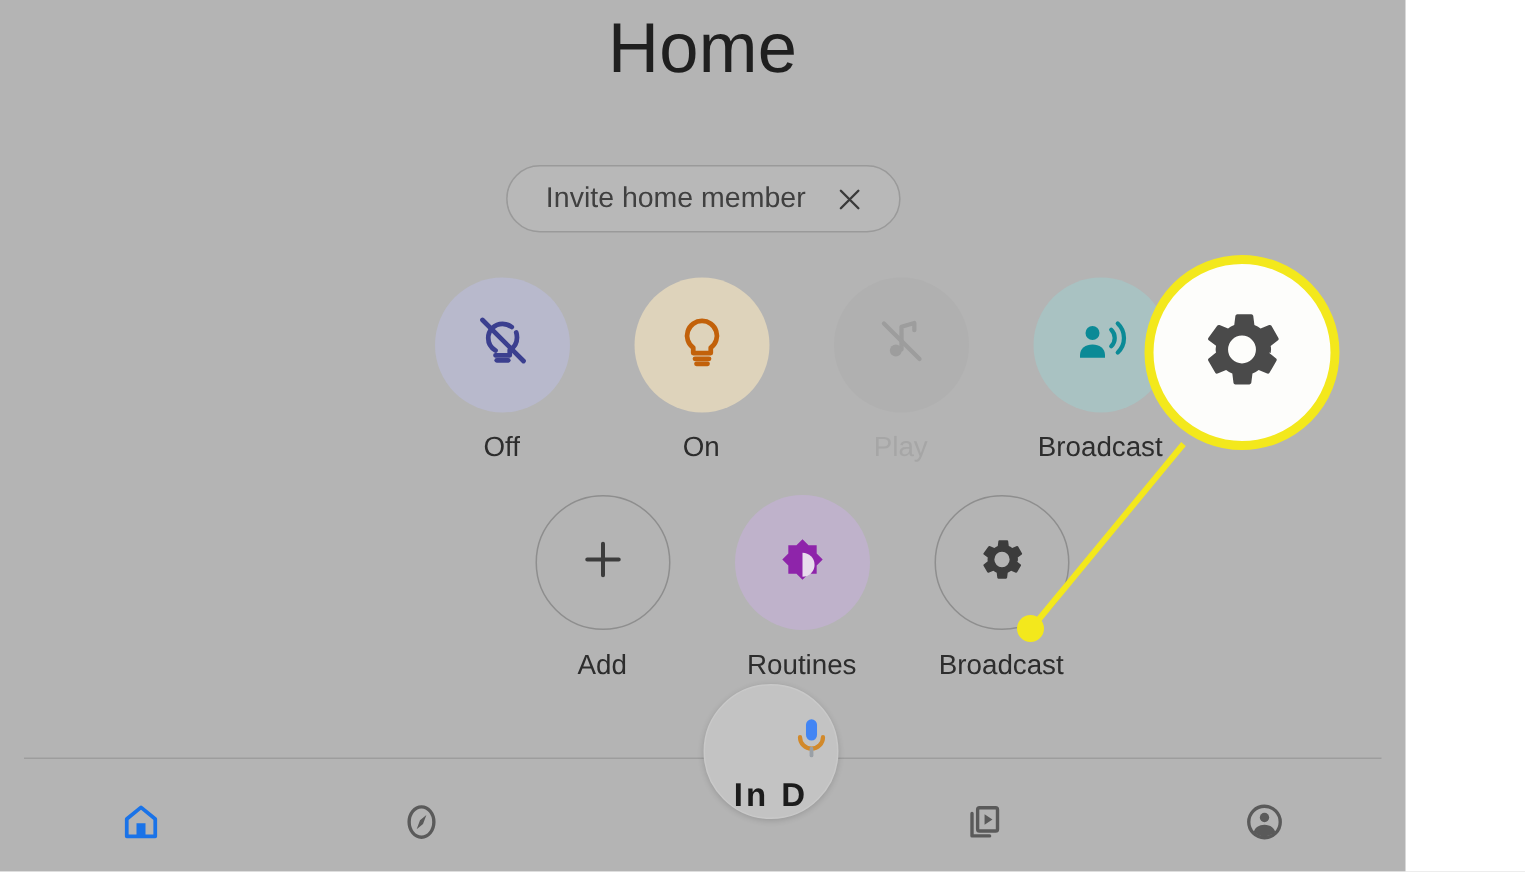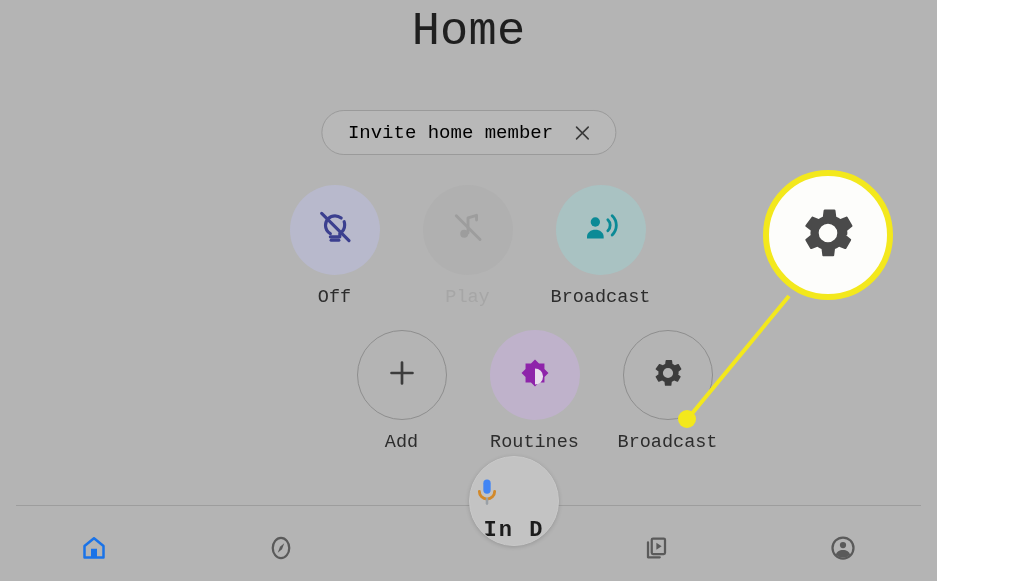--- a/index.html
+++ b/index.html
@@ -6,21 +6,21 @@
     margin: 0;
     padding: 0;
     background: #ffffff;
   }
   #app {
     position: relative;
     width: 937px;
     height: 581px;
     background: #b4b4b4;
     overflow: hidden;
-    font-family: Liberation Mono, monospace;
+    font-family: Liberation Sans, sans-serif;
     -webkit-font-smoothing: antialiased;
   }
 
   
   .page-title {
     position: absolute;
     top: 2px;
     left: 0;
     width: 100%;
     text-align: center;
@@ -42,21 +42,21 @@
     align-items: center;
     gap: 18px;
     padding: 0 22px 0 26px;
     border: 1px solid #9a9a9a;
     border-radius: 24px;
     background: rgba(255,255,255,0.06);
     box-sizing: border-box;
   }
   .invite-chip .label {
     font-size: 19px;
-    color: #000000;
+    color: #404040;
     white-space: nowrap;
   }
   .invite-chip .close {
     display: flex;
     align-items: center;
     justify-content: center;
     width: 22px;
     height: 22px;
     color: #3a3a3a;
   }
@@ -139,21 +139,21 @@
     top: 501px;
     transform: translate(-50%, -50%);
     width: 88px;
     height: 88px;
     border-radius: 50%;
     background: #c3c3c3;
     border: 1px solid #c9c9c9;
     box-shadow: 0 1px 4px rgba(0,0,0,0.16);
     display: flex;
     align-items: center;
-    justify-content: flex-start;
+    justify-content: flex-end;
     z-index: 6;
     overflow: hidden;
   }
   .fab .clipped-label {
     position: absolute;
     bottom: 2px;
     left: 0;
     width: 100%;
     text-align: center;
     font-size: 22px;
@@ -215,20 +215,34 @@
               <path d="M17.5 8.2c.2.6.3 1.3.3 2 0 2.1-1.2 4-2.9 5v2.1h-5.7"></path>
               <path d="M9.7 19.3h4.6"></path>
               <path d="M4 3.2 L20.4 19.6"></path>
             </g>
           </svg>
         </span>
       </div>
       <div class="caption">Off</div>
     </div>
 
+    <div class="action">
+      <div class="bubble on">
+        <span>
+          <svg width="40" height="40" viewBox="0 0 24 24">
+            <g fill="none" stroke="#c2610a" stroke-width="1.9" stroke-linecap="round" stroke-linejoin="round">
+              <path d="M12 3.6a5.9 5.9 0 0 1 3.5 10.7v2.1h-7v-2.1A5.9 5.9 0 0 1 12 3.6Z"></path>
+              <path d="M9.2 18.7h5.6"></path>
+              <path d="M9.8 20.7h4.4"></path>
+            </g>
+          </svg>
+        </span>
+      </div>
+      <div class="caption">On</div>
+    </div>
 
     <div class="action disabled">
       <div class="bubble play">
         <span>
           <svg width="38" height="38" viewBox="0 0 24 24">
             <g fill="none" stroke="#9d9d9d" stroke-width="1.8" stroke-linecap="round" stroke-linejoin="round">
               <path d="M12 15.2V5.6l5.4-1.6v3"></path>
               <circle cx="9.6" cy="15.6" r="2.5" fill="#9d9d9d" stroke="none"></circle>
               <path d="M4.6 4.2 L19.6 19.2"></path>
             </g>

